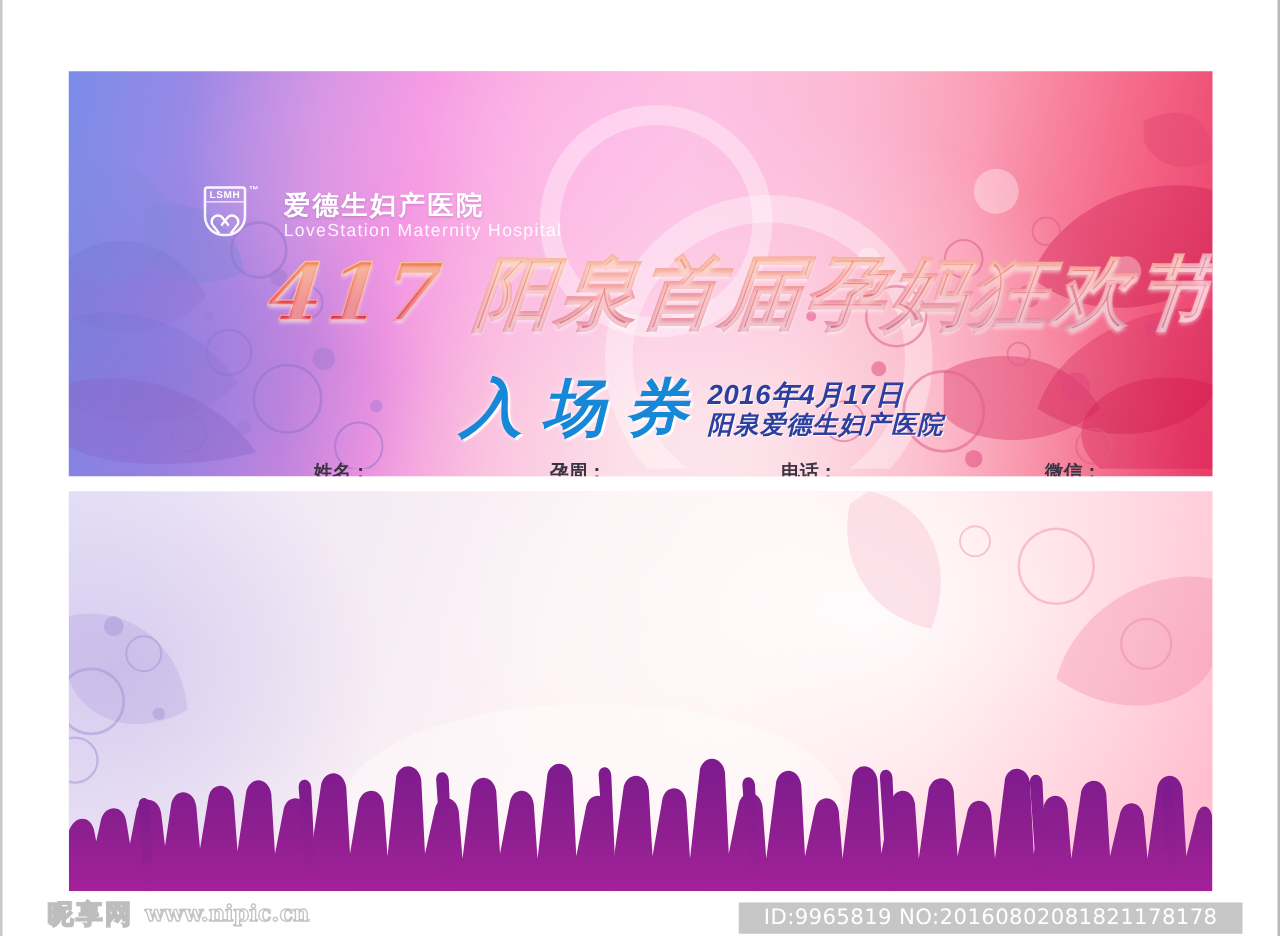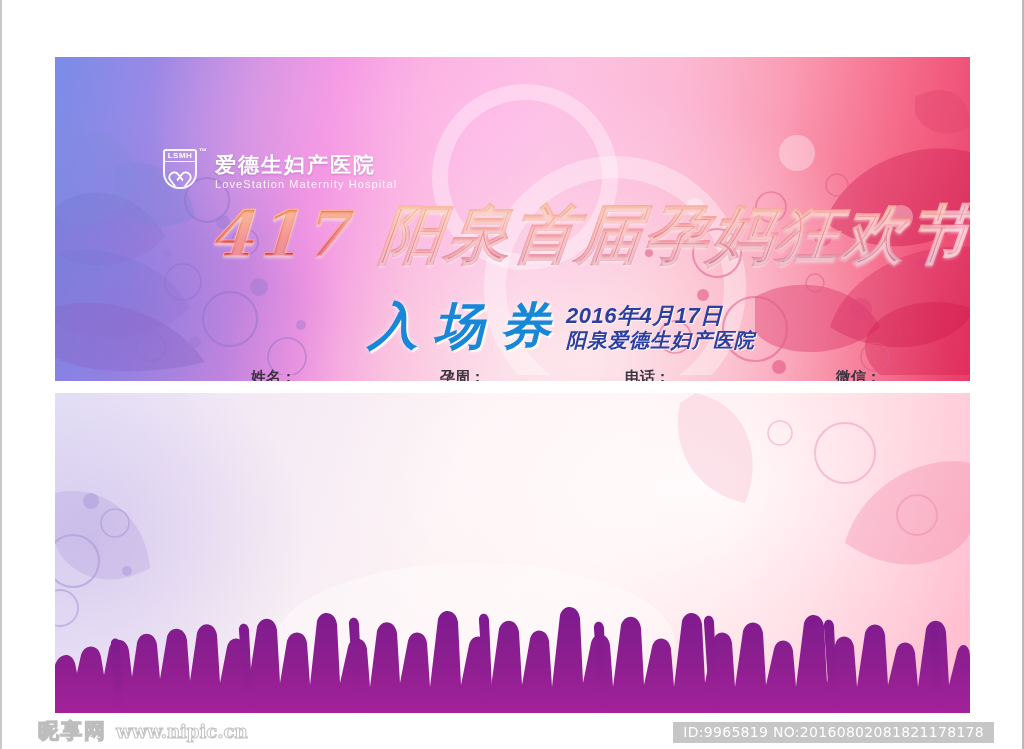--- a/index.html
+++ b/index.html
@@ -60,27 +60,27 @@
   .logo-heart:before, .logo-heart:after {
     content:""; position:absolute; top:0; width:8px; height:12px;
     border:2px solid #fff; border-bottom:none;
     border-radius:8px 8px 0 0;
   }
   .logo-heart:before { left:0; transform:rotate(-38deg); transform-origin:100% 100%; }
   .logo-heart:after  { right:0; transform:rotate(38deg); transform-origin:0% 100%; }
   .logo-tm {
     font-size:8px; color:#fff; margin-left:2px; margin-top:-2px; font-weight:bold;
   }
-  .logo-text { margin-left:8px; margin-top:4px; }
+  .logo-text { margin-left:20px; margin-top:4px; }
   .logo-cn {
     font-size:21px; font-weight:bold; color:#ffffff; letter-spacing:2px;
     line-height:23px; text-shadow:0 1px 2px rgba(120,70,140,0.35);
   }
   .logo-en {
-    font-size:11px; color:rgba(255,255,255,0.9); letter-spacing:1.1px;
+    font-size:14px; color:rgba(255,255,255,0.9); letter-spacing:1.1px;
     line-height:14px; margin-top:1px;text-align:right;
   }
 
   
   .headline {
     position:absolute; left:160px; top:141px; width:730px; height:74px;
     font-size:63px; line-height:72px; font-weight:bold; white-space:nowrap;
     font-family:"DejaVu Serif","Liberation Serif",serif;
     font-style:italic; letter-spacing:3px;
     background:linear-gradient(178deg,#f0a24a 0%,#ee6a35 18%,#e4282c 45%,#c9173f 72%,#a01050 100%);
@@ -144,22 +144,22 @@
     color:#ffffff; -webkit-text-stroke:1.4px #bdbdbd;
     font-family:"DejaVu Sans","Liberation Sans",sans-serif;
   }
   .wm-url {
     margin-left:9px; font-size:18px; font-weight:bold;
     color:#ffffff; -webkit-text-stroke:1.1px #c4c4c4;
     font-family:"DejaVu Serif","Liberation Serif",serif;
   }
   .idbar {
     position:absolute; right:30px; top:722px;
-    background:#c6c6c6; color:#ffffff; font-size:14px;
-    padding:2px 10px 3px; letter-spacing:0.3px;
+    background:#c6c6c6; color:#ffffff; font-size:17px;
+    padding:2px 20px 3px; letter-spacing:0.3px;
     font-family:"DejaVu Sans","Liberation Sans",sans-serif;
   }
 </style>
 </head>
 <body>
 
 <div class="page">
 
   <div class="edge-left"></div>
   <div class="edge-right"></div>

